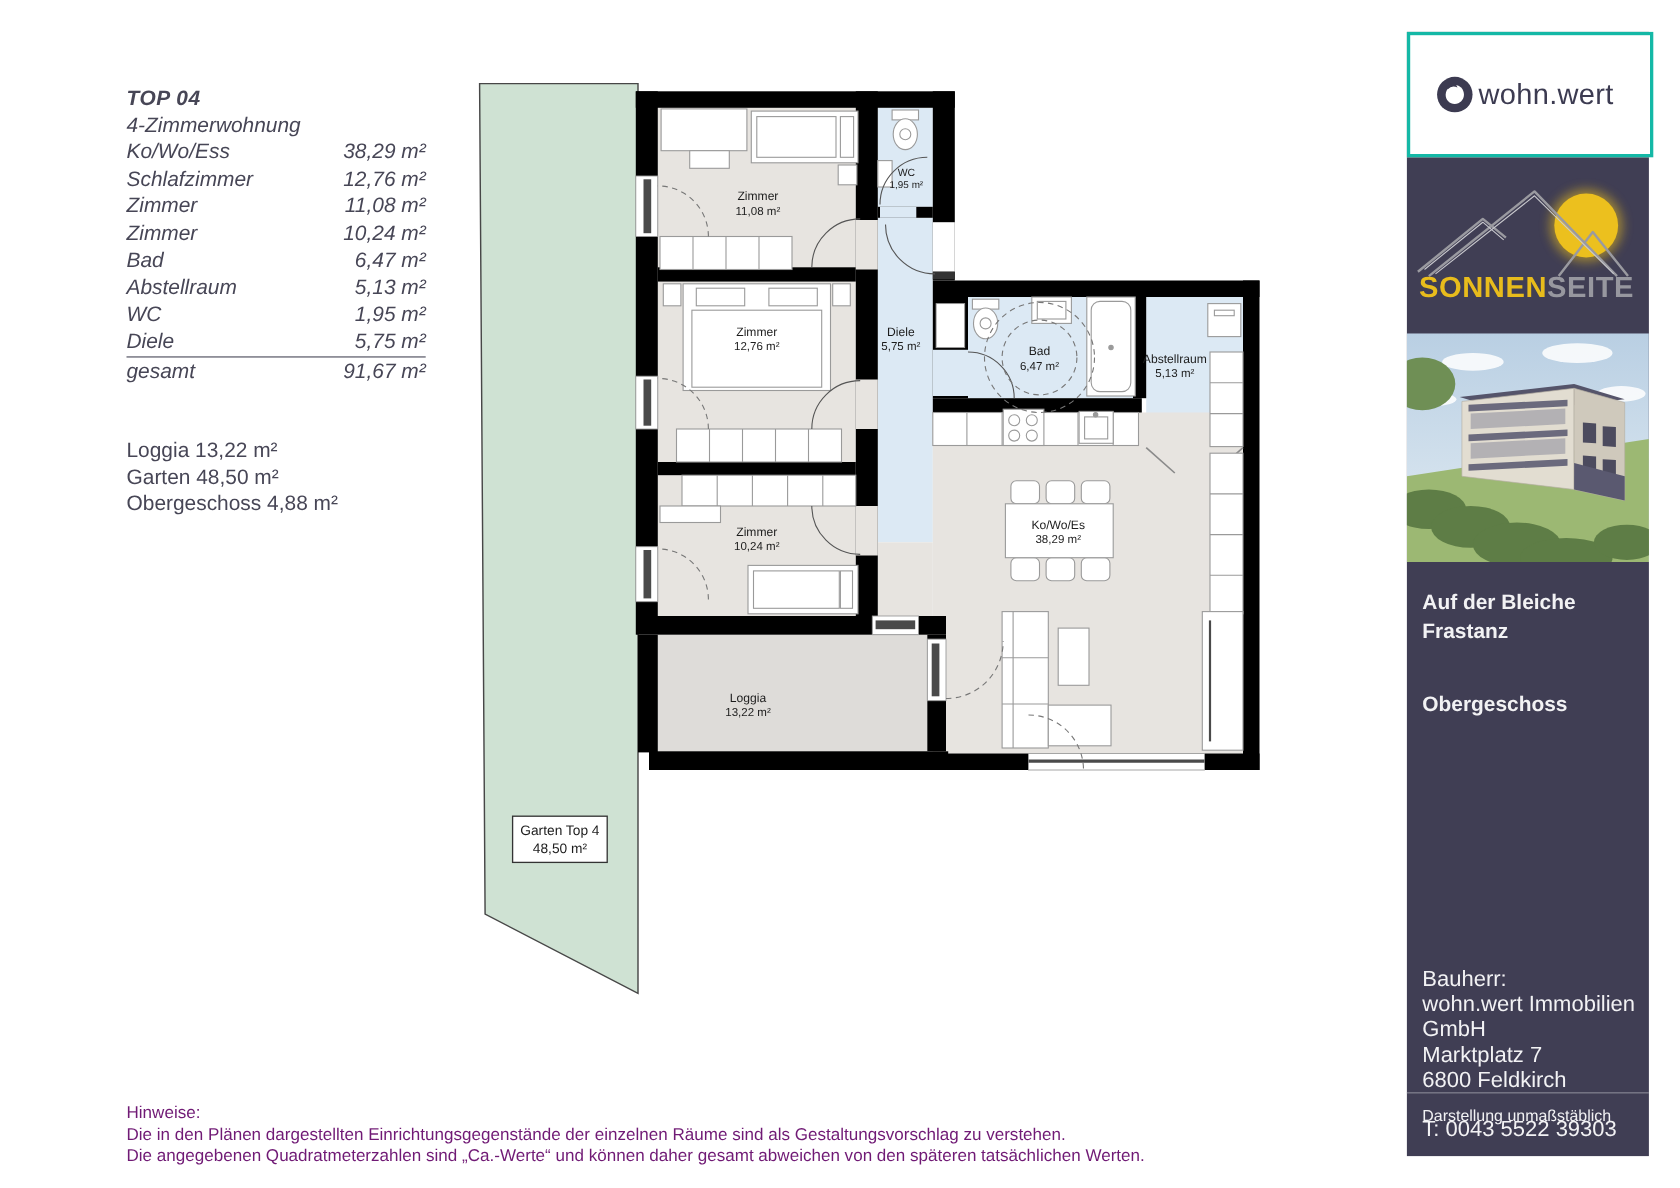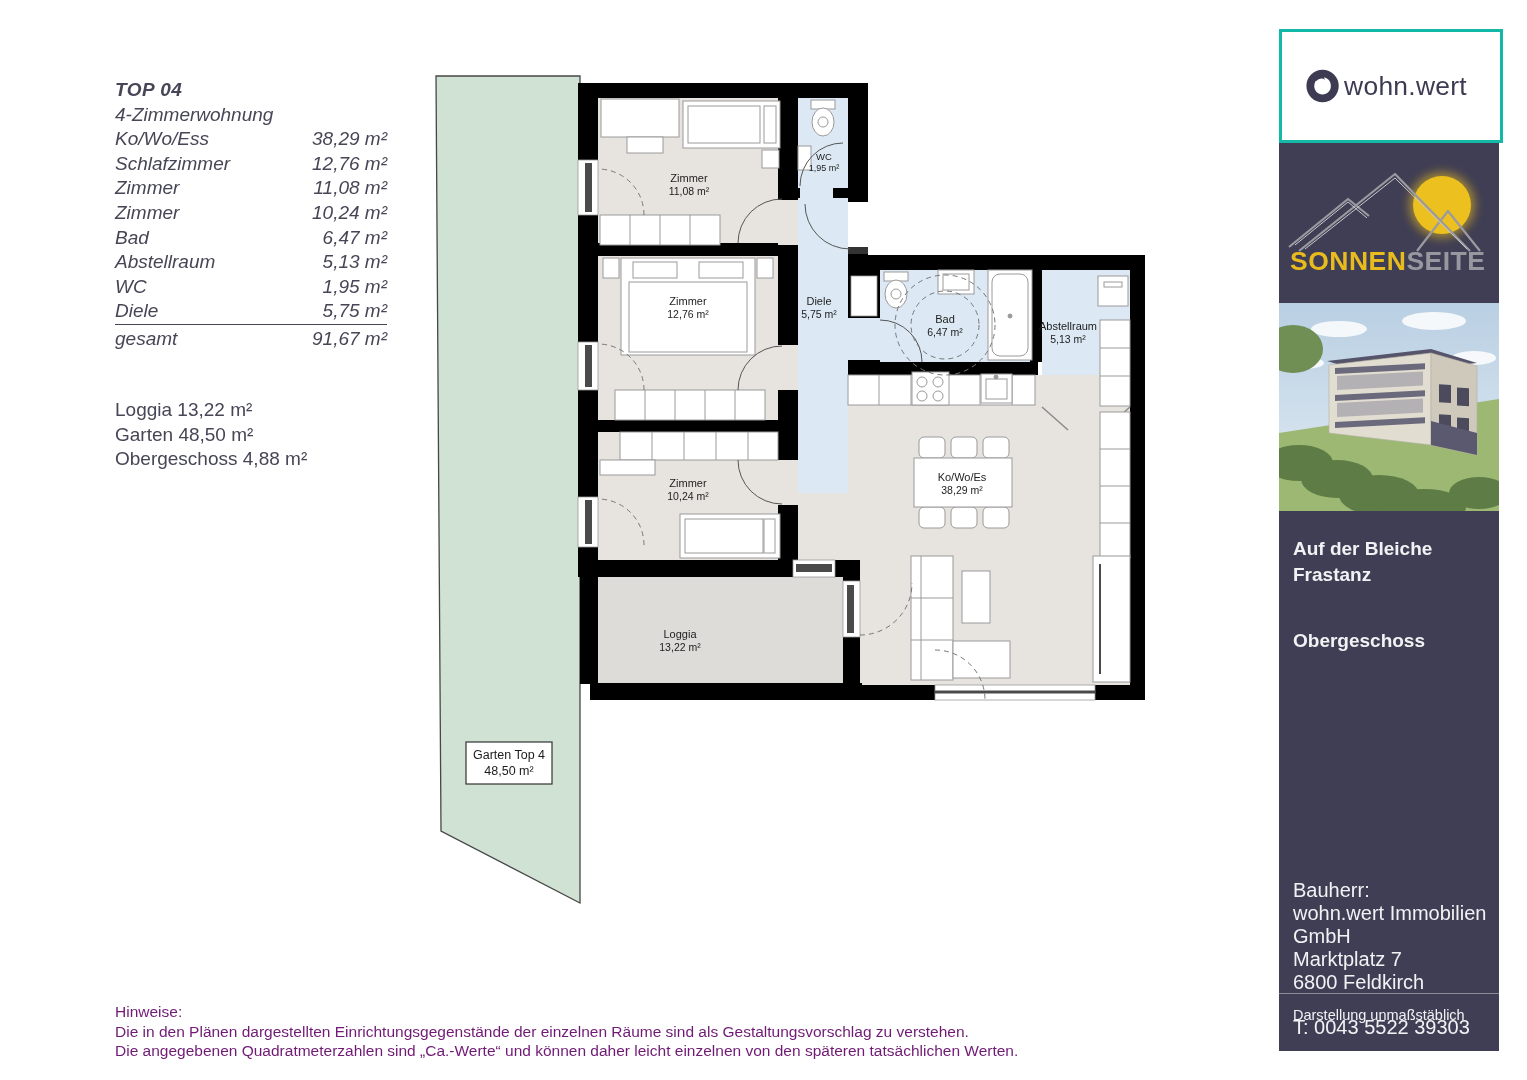--- a/index.html
+++ b/index.html
@@ -462,16 +462,16 @@
       <div>T: 0043 5522 39303</div>
     </div>
 
     <div class="sb-divider"></div>
     <div class="sb-text disclaimer">Darstellung unmaßstäblich</div>
   </div>
 
   <div class="footer-notes">
     <div>Hinweise:</div>
     <div>Die in den Plänen dargestellten Einrichtungsgegenstände der einzelnen Räume sind als Gestaltungsvorschlag zu verstehen.</div>
-    <div>Die angegebenen Quadratmeterzahlen sind „Ca.-Werte“ und können daher leicht einzelnen von den späteren tatsächlichen Werten.</div>
+    <div>Die angegebenen Quadratmeterzahlen sind „Ca.-Werte“ und können daher gesamt abweichen von den späteren tatsächlichen Werten.</div>
   </div>
 
 </div>
 
 </body></html>

